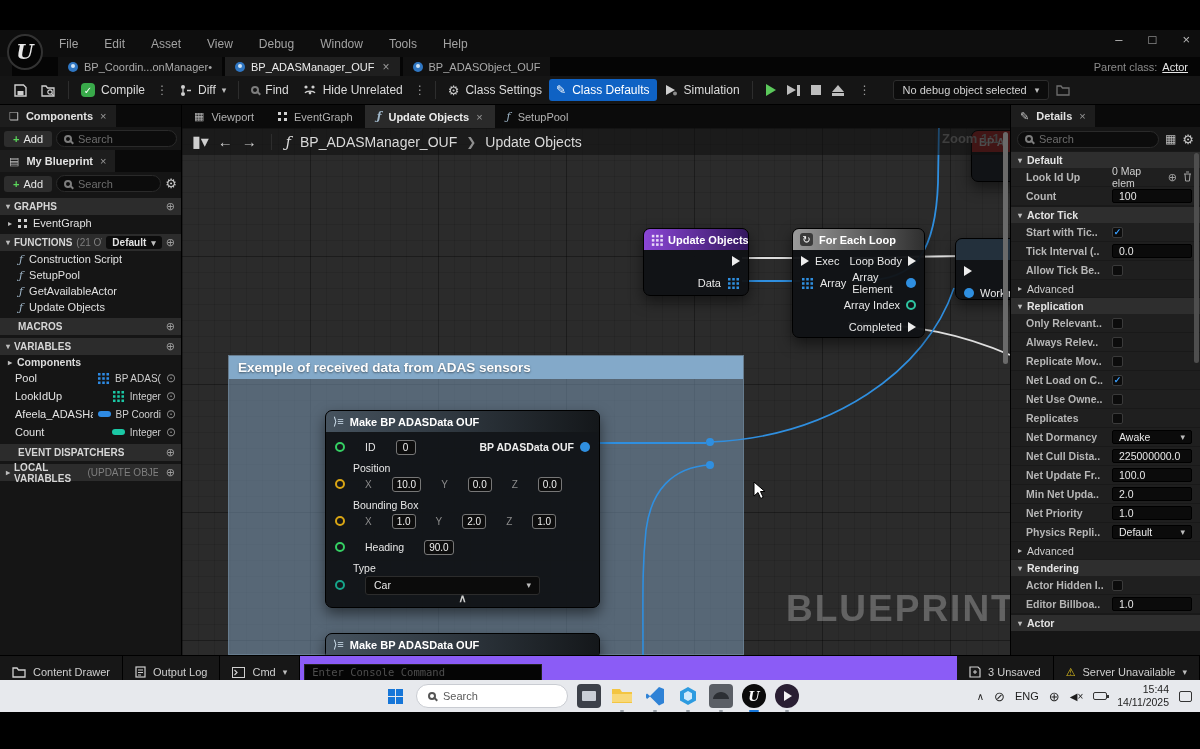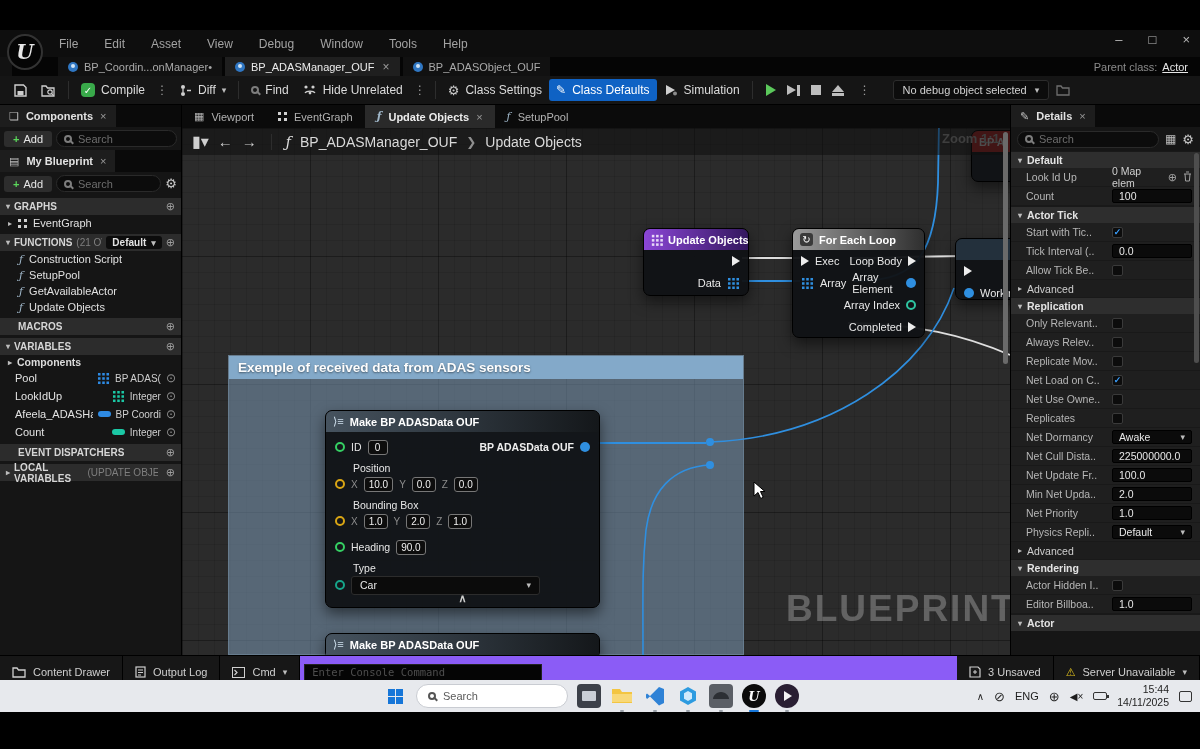--- a/index.html
+++ b/index.html
@@ -124,37 +124,37 @@
   .pin-exec { width:0; height:0; border-top:5px solid transparent; border-bottom:5px solid transparent; border-left:8px solid #ededed; flex:none;}
   .pin-circ { width:10px; height:10px; border-radius:50%; flex:none;}
   .ring { background:transparent; border:2.5px solid; }
   .fill { border:none; }
 
   .comment { position:absolute; left:46px; top:227px; width:516px; height:300px; border:1px solid rgba(130,160,185,.7); z-index:1;}
   .chead { height:23px; background:#83a9c9; display:flex; align-items:center; padding:0 9px; font-size:13.5px; font-weight:bold; color:#fdfdfd; text-shadow:0 1px 2px rgba(0,0,0,.5); white-space:nowrap;}
   .cbody { position:absolute; left:0; right:0; top:23px; bottom:0; background:rgba(128,160,188,.52); }
 
   .make-node { left:143px; top:282px; width:275px; height:198px; }
-  .mrow { position:relative; display:flex; align-items:center; gap:6px; padding:0 9px; }
+  .mrow { position:relative; display:flex; align-items:center; gap:20px; padding:0 9px; }
   .mlabel { font-size:10.5px; color:#e6e6e6; }
   .vbox { background:#0d0d0d; border:1px solid #777; border-radius:3px; min-width:20px; height:15px; display:flex; align-items:center; justify-content:center; padding:0 4px; font-size:10px; color:#f0f0f0;}
   .axis { font-size:10px; color:#8c8c8c; }
   .outpin { position:absolute; right:9px; display:flex; align-items:center; gap:6px; font-size:10.5px; font-weight:bold; color:#eee;}
   .grouplabel { font-size:10.5px; color:#e6e6e6; margin:6px 0 1px 27px; }
   .typedrop { flex:1; height:19px; background:#0b0b0b; border:1px solid #2c2c2c; border-radius:3px; display:flex; align-items:center; padding:0 8px; font-size:10.5px; color:#e8e8e8; margin-right:50px;}
   .typedrop .chev { margin-left:auto; }
   .collapse { position:absolute; bottom:2px; left:0; right:0; text-align:center; color:#cdcdcd; font-size:11px; font-weight:bold;}
 
   
   .right { position:absolute; right:0; top:0; width:190px; height:100%; background:#161616; border-left:1px solid #000; display:flex; flex-direction:column;}
   .dtool { height:24px; display:flex; align-items:center; gap:6px; padding:0 6px; flex:none;}
   .d-sect { height:17px; background:#2e2e2e; display:flex; align-items:center; gap:5px; font-size:10.5px; font-weight:bold; color:#e3e3e3; padding:0 7px; border-top:1px solid #191919; flex:none;}
   .d-sub { height:17px; display:flex; align-items:center; gap:5px; font-size:10.5px; color:#cfcfcf; padding:0 7px; background:#1d1d1d; flex:none;}
   .d-row { height:19px; display:flex; align-items:center; padding:0 8px 0 15px; font-size:10.5px; color:#b6b6b6; background:#1f1f1f; border-bottom:1px solid #191919; flex:none;}
-  .d-row .lbl { width:86px; flex:none; overflow:hidden; white-space:nowrap; }
+  .d-row .lbl { width:86px; flex:none; overflow:hidden; white-space:nowrap;font-weight:bold; }
   .d-input { background:#0b0b0b; border:1px solid #000; border-radius:2px; height:14px; display:flex; align-items:center; padding:0 6px; color:#e8e8e8; font-size:10.5px; width:92px;}
   .d-input .chev { margin-left:auto; }
   .d-check { width:11px; height:11px; background:#0c0c0c; border:1px solid #3a3a3a; border-radius:2px; display:flex; align-items:center; justify-content:center; font-size:9px; color:#3aa0ff; font-weight:bold;}
   .d-mapval { color:#cfcfcf; }
   .d-icbtn { color:#a2a2a2; font-size:11px; margin-left:6px;}
   .dscroll { position:absolute; right:1px; top:48px; width:5px; height:210px; background:#4e4e4e; border-radius:3px;}
 
   
   .statusbar { position:absolute; top:625px; left:0; right:0; height:33px; background:#8b5cf6; display:flex; align-items:center; font-size:11px; color:#cfcfcf; border-top:1px solid #000;}
   .sseg { display:flex; align-items:center; gap:7px; padding:0 12px; height:100%; background:#171717; border-right:1px solid #000;}

